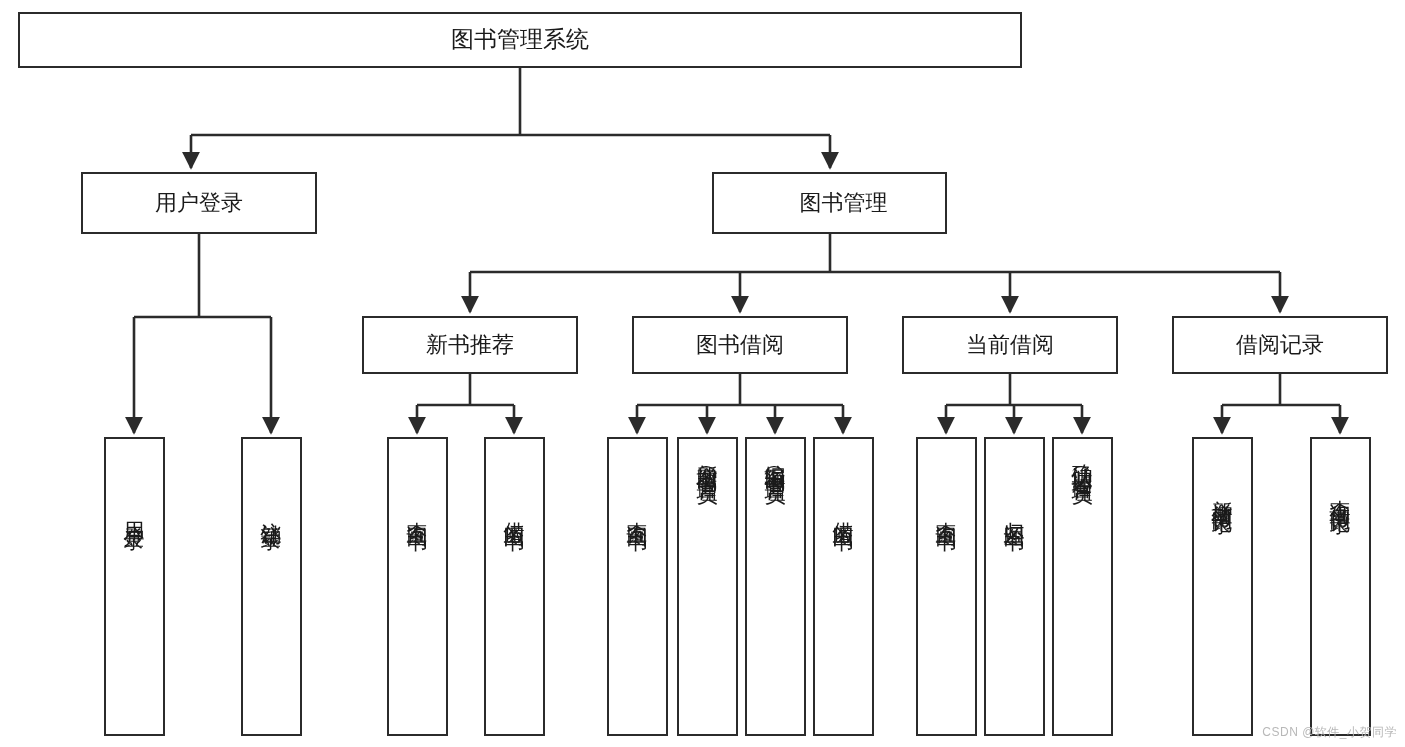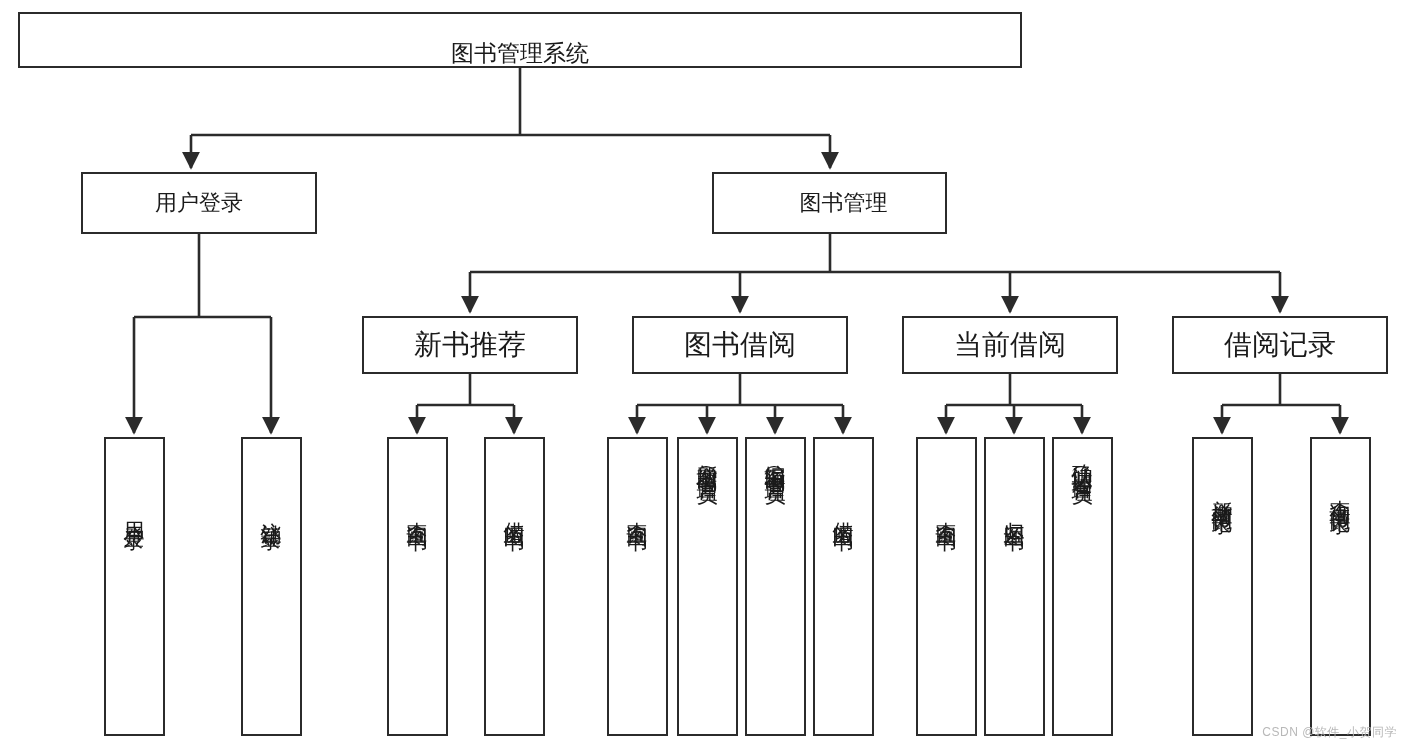--- a/index.html
+++ b/index.html
@@ -31,27 +31,26 @@
     box-sizing: border-box;
     border: 2.5px solid #2b2b2b;
     background: #ffffff;
     display: flex;
     align-items: center;
     justify-content: center;
     color: #1a1a1a;
   }
   .node.root {
     font-size: 23px;
-    align-items: flex-end;
   }
   .node.level2 {
     font-size: 22px;
   }
   .node.level3 {
-    font-size: 28px;
+    font-size: 22px;
   }
   .node.leaf {
     align-items: flex-start;
     justify-content: center;
     padding-top: 6px;
   }
   .node .label-h {
     white-space: nowrap;
     line-height: 1.1;
   }

